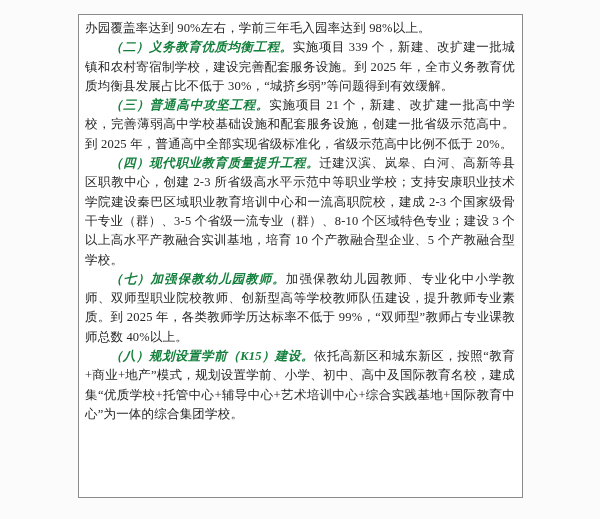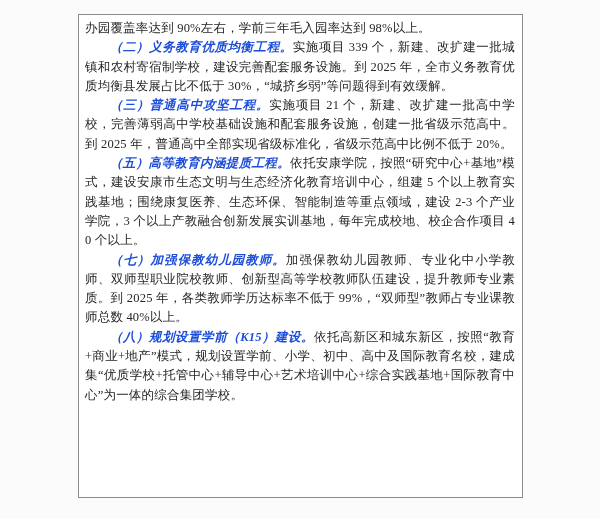--- a/index.html
+++ b/index.html
@@ -38,41 +38,41 @@
     text-indent: 2em;
     letter-spacing: 0.2px;
     word-break: break-all;
   }
   .doc-page p.continuation {
     text-indent: 0;
   }
   .para-lead {
     font-weight: bold;
     font-style: italic;
-    color: #1d4ed8;
+    color: #15803d;
   }
   .para-body {
     font-weight: normal;
     font-style: normal;
   }
 </style>
 </head>
 <body>
 
 <div class="stage">
   <div class="doc-page">
 
     <p class="continuation"><span class="para-body">办园覆盖率达到 90%左右，学前三年毛入园率达到 98%以上。</span></p>
 
     <p><span class="para-lead">（二）义务教育优质均衡工程。</span><span class="para-body">实施项目 339 个，新建、改扩建一批城镇和农村寄宿制学校，建设完善配套服务设施。到 2025 年，全市义务教育优质均衡县发展占比不低于 30%，“城挤乡弱”等问题得到有效缓解。</span></p>
 
     <p><span class="para-lead">（三）普通高中攻坚工程。</span><span class="para-body">实施项目 21 个，新建、改扩建一批高中学校，完善薄弱高中学校基础设施和配套服务设施，创建一批省级示范高中。到 2025 年，普通高中全部实现省级标准化，省级示范高中比例不低于 20%。</span></p>
 
+    <p><span class="para-lead">（四）现代职业教育质量提升工程。</span><span class="para-body">迁建汉滨、岚皋、白河、高新等县区职教中心，创建 2-3 所省级高水平示范中等职业学校；支持安康职业技术学院建设秦巴区域职业教育培训中心和一流高职院校，建成 2-3 个国家级骨干专业（群）、3-5 个省级一流专业（群）、8-10 个区域特色专业；建设 3 个以上高水平产教融合实训基地，培育 10 个产教融合型企业、5 个产教融合型学校。</span></p>
 
-    <p><span class="para-lead">（五）高等教育内涵提质工程。</span><span class="para-body">依托安康学院，按照“研究中心+基地”模式，建设安康市生态文明与生态经济化教育培训中心，组建 5 个以上教育实践基地；围绕康复医养、生态环保、智能制造等重点领域，建设 2-3 个产业学院，3 个以上产教融合创新发展实训基地，每年完成校地、校企合作项目 40 个以上。</span></p>
 
 
     <p><span class="para-lead">（七）加强保教幼儿园教师。</span><span class="para-body">加强保教幼儿园教师、专业化中小学教师、双师型职业院校教师、创新型高等学校教师队伍建设，提升教师专业素质。到 2025 年，各类教师学历达标率不低于 99%，“双师型”教师占专业课教师总数 40%以上。</span></p>
 
     <p><span class="para-lead">（八）规划设置学前（K15）建设。</span><span class="para-body">依托高新区和城东新区，按照“教育+商业+地产”模式，规划设置学前、小学、初中、高中及国际教育名校，建成集“优质学校+托管中心+辅导中心+艺术培训中心+综合实践基地+国际教育中心”为一体的综合集团学校。</span></p>
 
   </div>
 </div>
 
 </body></html>

